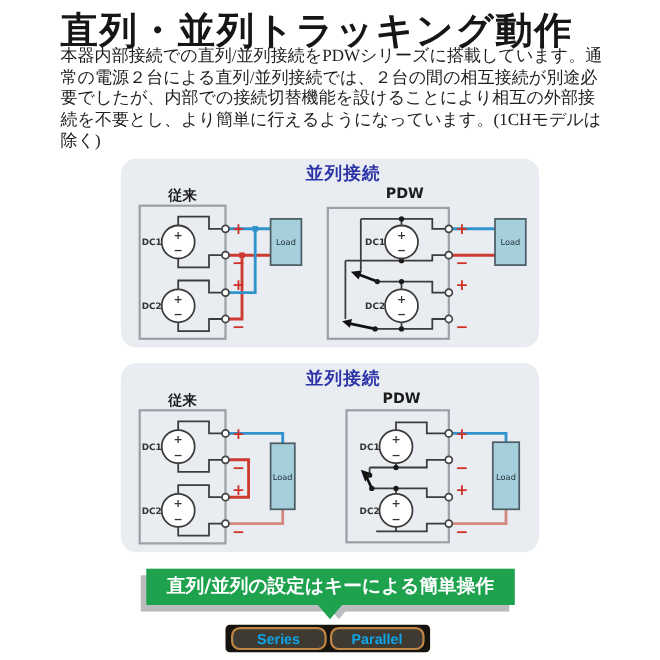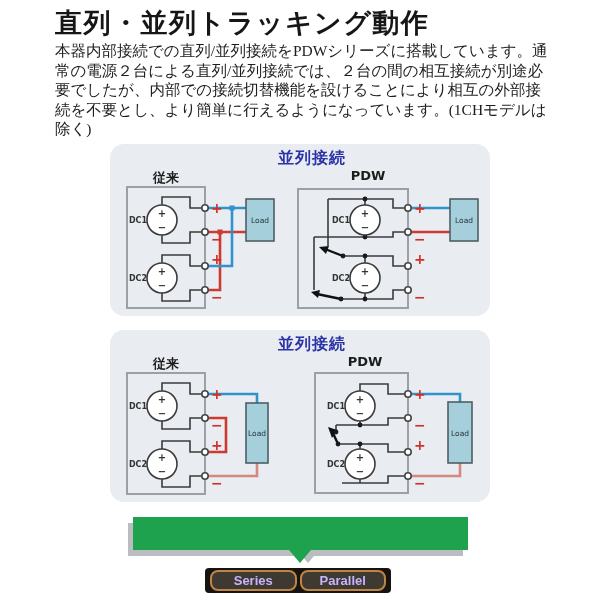--- a/index.html
+++ b/index.html
@@ -1,18 +1,18 @@
 <!DOCTYPE html>
 <html><head>
 <meta charset="utf-8">
 <style>
   html,body{margin:0;padding:0;background:#ffffff;}
   body{width:600px;height:600px;position:relative;overflow:hidden;
        font-family:"DejaVu Sans","Liberation Sans",sans-serif;color:#1d1d1d;}
-  .title{position:absolute;left:55px;top:5px;font-size:27px;font-weight:bold;
+  .title{position:absolute;left:55px;top:5px;font-size:34px;font-weight:bold;
          color:#161616;letter-spacing:1.5px;white-space:nowrap;}
   .intro{position:absolute;left:55px;top:41px;width:494px;margin:0;
          font-size:15.5px;line-height:19.5px;word-break:break-all;color:#1d1d1d;font-family:Liberation Serif, serif;}
   .panel{position:absolute;left:110px;width:380px;height:172px;
          background:#e9edf1;border-radius:14px;}
   #panel-parallel{top:144px;}
   #panel-series{top:330px;}
   .panel-header{position:absolute;top:4px;left:12px;width:100%;text-align:center;
                 font-size:16px;font-weight:bold;color:#2b33a8;letter-spacing:1px;}
   svg.diagram{position:absolute;left:0;top:0;}
@@ -43,21 +43,21 @@
   .banner-tip-shadow{position:absolute;left:50%;top:33px;margin-left:-4px;width:0;height:0;
           border-left:11px solid transparent;border-right:11px solid transparent;
           border-top:13px solid #b9bdc0;}
   .banner-tip{position:absolute;left:50%;top:33px;margin-left:-12px;width:0;height:0;
           border-left:11px solid transparent;border-right:11px solid transparent;
           border-top:13px solid #1fa24e;}
   .keys{position:absolute;left:205px;top:568px;width:186px;height:25px;
         background:#17130e;border-radius:4px;display:flex;gap:3px;
         padding:2px 5px;box-sizing:border-box;}
   .key{flex:1;background:#3e3931;border:2px solid #bf8546;border-radius:8px;
-       color:#c4b5fd;font-weight:bold;font-size:13px;line-height:17px;
+       color:#0ea5e9;font-weight:bold;font-size:13px;line-height:17px;
        text-align:center;padding:0;cursor:pointer;
        font-family:"Liberation Sans",sans-serif;}
 </style>
 </head>
 <body>
 
 <div class="title">直列・並列トラッキング動作</div>
 <p class="intro">本器内部接続での直列/並列接続をPDWシリーズに搭載しています。通常の電源２台による直列/並列接続では、２台の間の相互接続が別途必要でしたが、内部での接続切替機能を設けることにより相互の外部接続を不要とし、より簡単に行えるようになっています。(1CHモデルは除く)</p>
 
 <section class="panel" id="panel-parallel">
@@ -192,20 +192,21 @@
       <text class="pol" x="304" y="100">−</text>
       <text class="pol" x="304" y="120">+</text>
       <text class="pol" x="304" y="158">−</text>
       <rect class="loadbox" x="338" y="72" width="24" height="61"></rect>
       <text class="loadtext" x="350" y="106">Load</text>
     </g>
   </svg>
 </section>
 
 <div class="banner">
+  <span>直列/並列の設定はキーによる簡単操作</span>
   <div class="banner-tip-shadow"></div>
   <div class="banner-tip"></div>
 </div>
 
 <div class="keys">
   <button class="key">Series</button>
   <button class="key">Parallel</button>
 </div>
 
 </body></html>

